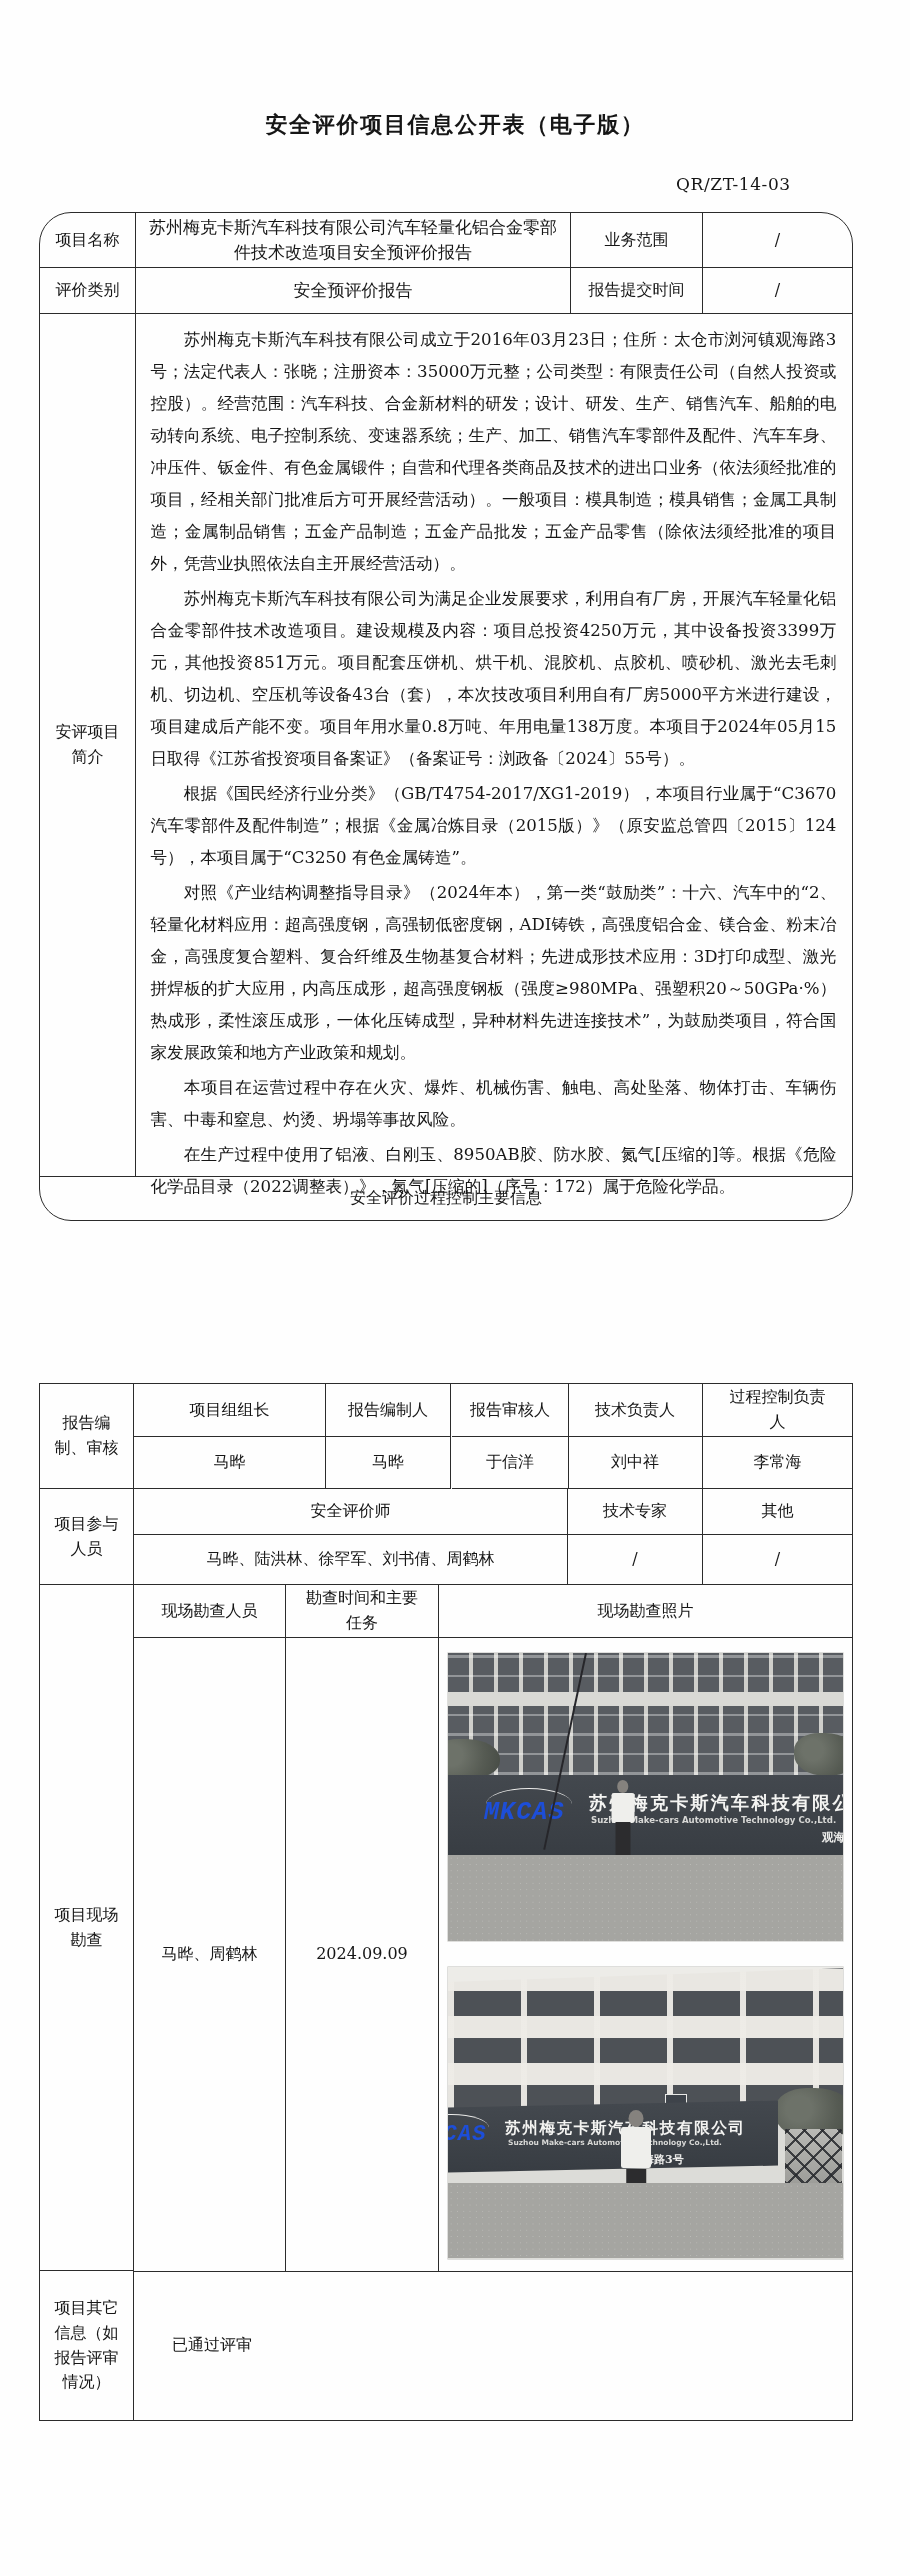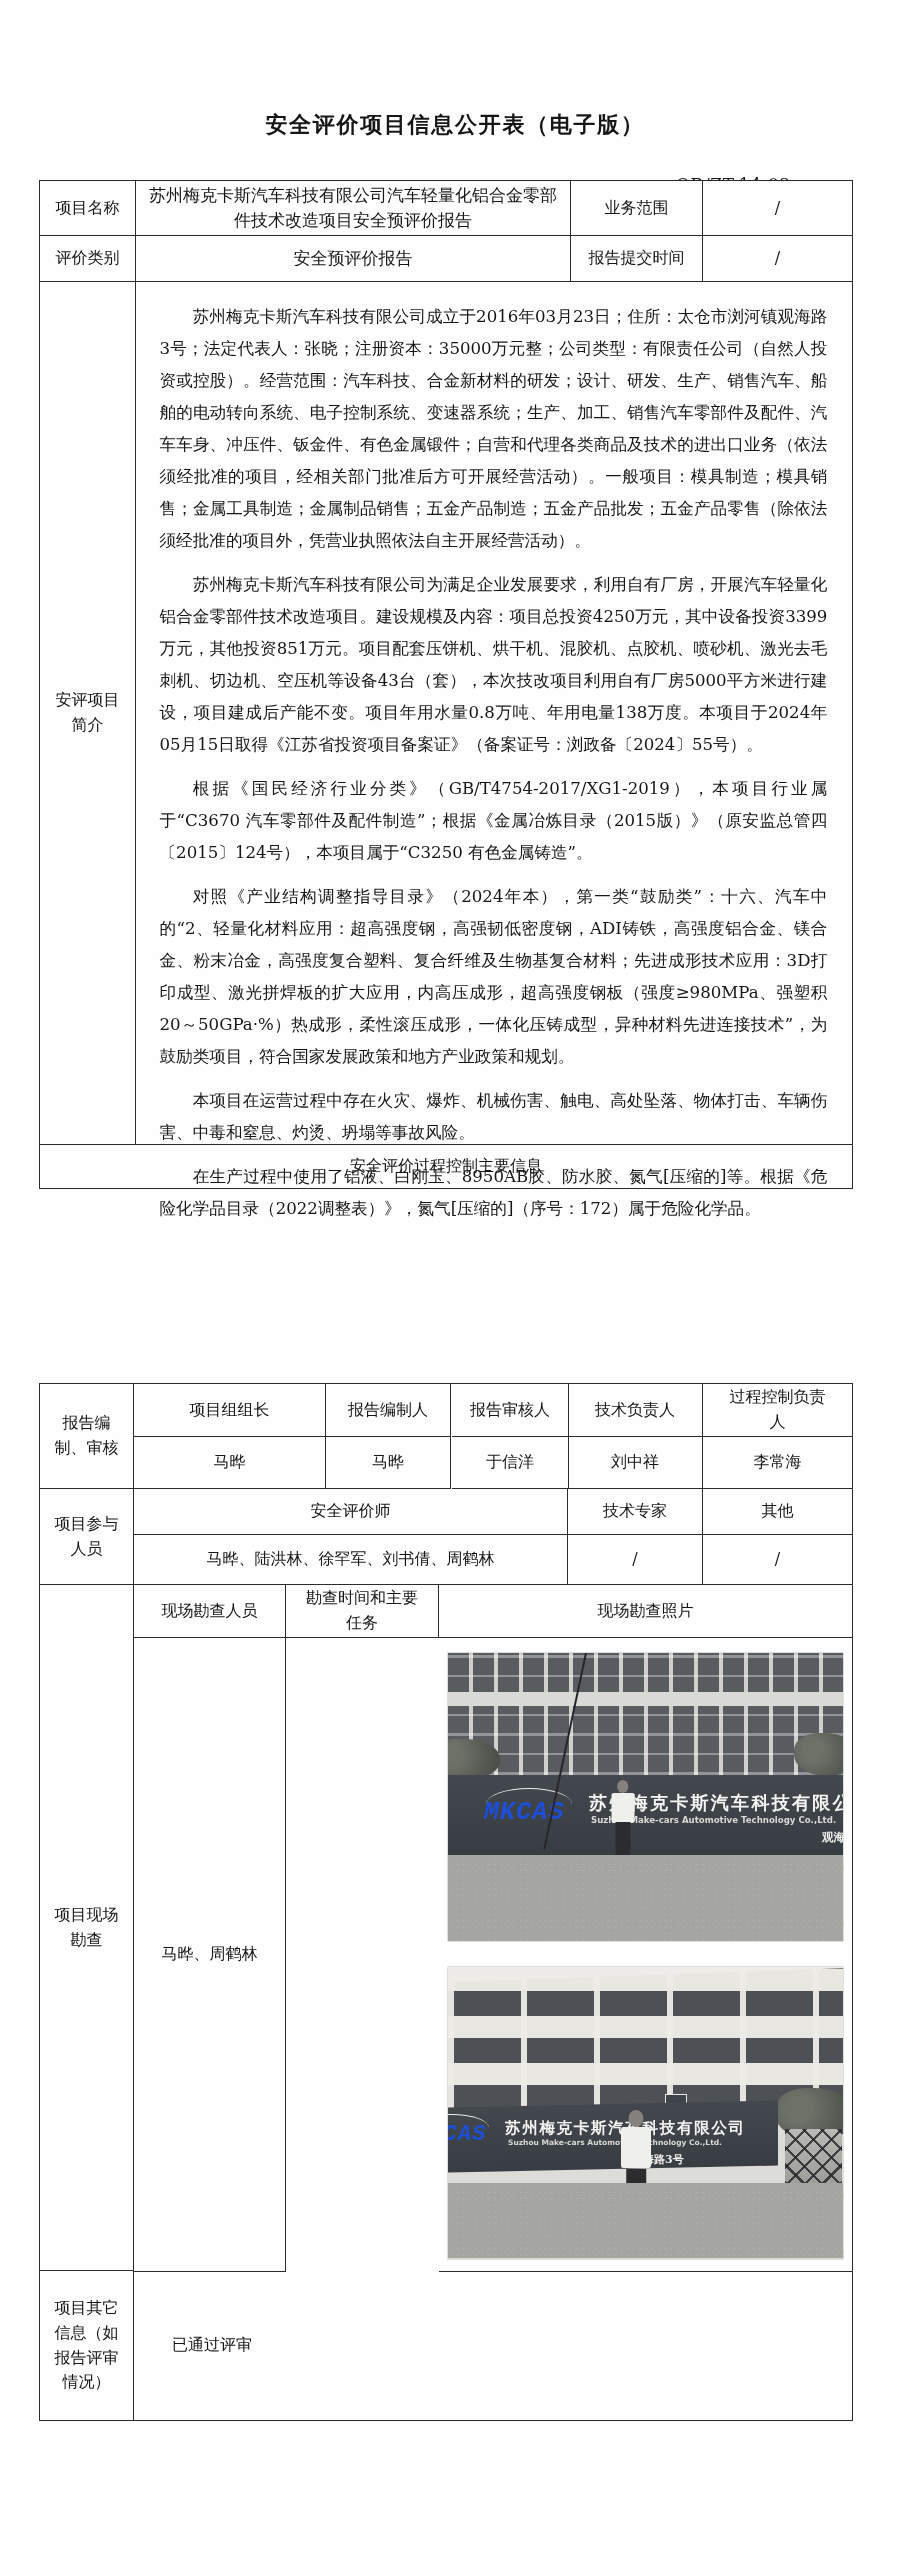--- a/index.html
+++ b/index.html
@@ -10,21 +10,21 @@
   .doc-no{position:absolute;left:676px;top:174px;font-size:17px;letter-spacing:0.6px;text-align:right;}
   .tbl{position:absolute;border:1.7px solid #2b2b2b;background:#fefefe;}
   .cell{position:absolute;display:flex;align-items:center;justify-content:center;
         text-align:center;border-right:1.1px solid #2b2b2b;border-bottom:1.1px solid #2b2b2b;
         font-size:16px;line-height:1.55;box-sizing:border-box;padding:2.3px 5.7px;}
   .cell.noR{border-right:none;}
   .cell.noB{border-bottom:none;}
   .cell.wrapNarrow{padding:2.3px 10.3px;text-align:center;}
   .bigtext{font-size:17px;line-height:1.5;}
   .summary{display:block;text-align:left;padding:8px 12.6px 5.7px 11.5px;}
-  .summary p{margin:12px;text-indent:2em;font-size:16.6px;line-height:32px;text-align:justify;}
+  .summary p{margin:3px;text-indent:2em;font-size:16.6px;line-height:32px;text-align:justify;}
   .leftval{justify-content:flex-start;padding-left:38px;}
   
   .photo{position:absolute;overflow:hidden;background:#dcdcd8;box-shadow:0 0 0 0.6px #c9c9c5;}
   .p-building1{position:absolute;left:0;top:0;width:100%;height:122px;
      background:
        repeating-linear-gradient(0deg, rgba(255,255,255,.35) 0 2.9px, rgba(0,0,0,0) 2.9px 19.5px),
        repeating-linear-gradient(90deg,#585c61 0 20.7px,#cfcfcb 20.7px 25px);}
   .p-coping{position:absolute;left:0;top:39px;width:100%;height:13.8px;background:#d9d9d5;}
   .p-wall{position:absolute;background:linear-gradient(180deg,#43484e,#383d43);}
   .p-ground{position:absolute;left:0;width:100%;background-color:#a5a5a1;
@@ -61,21 +61,21 @@
      justify-content:center;font-weight:700;border:1.1px solid #e8e8e6;}
 </style>
 </head>
 <body>
 
 <div class="page">
 
   <div class="doc-title">安全评价项目信息公开表（电子版）</div>
   <div class="doc-no">QR/ZT-14-03</div>
 
-  <div class="tbl" style="left:39px;top:180px;width:812px;height:1007px;">
+  <div class="tbl" style="left:39px;top:212px;width:812px;height:1007px;border-radius:32px;">
 
     <div class="cell" style="left:0;top:0;width:96px;height:55px;">
       <span>项目名称</span>
     </div>
     <div class="cell bigtext" style="left:96px;top:0;width:435px;height:55px;">
       <span>苏州梅克卡斯汽车科技有限公司汽车轻量化铝合金零部件技术改造项目安全预评价报告</span>
     </div>
     <div class="cell" style="left:531px;top:0;width:132px;height:55px;">
       <span>业务范围</span>
     </div>
@@ -181,20 +181,23 @@
     </div>
     <div class="cell" style="left:246px;top:201px;width:153px;height:53px;padding:2.3px 18.4px;">
       <span>勘查时间和主要任务</span>
     </div>
     <div class="cell noR" style="left:399px;top:201px;width:413px;height:53px;">
       <span>现场勘查照片</span>
     </div>
 
     <div class="cell" style="left:94px;top:254px;width:152px;height:634px;">
       <span>马晔、周鹤林</span>
+    </div>
+    <div class="cell" style="left:246px;top:254px;width:153px;height:634px;">
+      <span>2024.09.09</span>
     </div>
     <div class="cell noR" style="left:399px;top:254px;width:413px;height:634px;"></div>
 
     <div class="photo" style="left:408px;top:269px;width:395px;height:288px;">
       <div class="p-building1"></div>
       <div class="p-coping"></div>
       <div class="p-trees" style="left:-17px;top:86px;width:69px;height:40px;"></div>
       <div class="p-trees" style="right:-14.3px;top:80px;width:63px;height:43px;"></div>
       <div class="p-wall" style="left:0;top:122px;width:395px;height:80px;"></div>
       <div class="p-swoosh" style="left:38px;top:135px;width:86px;height:15px;"></div>

